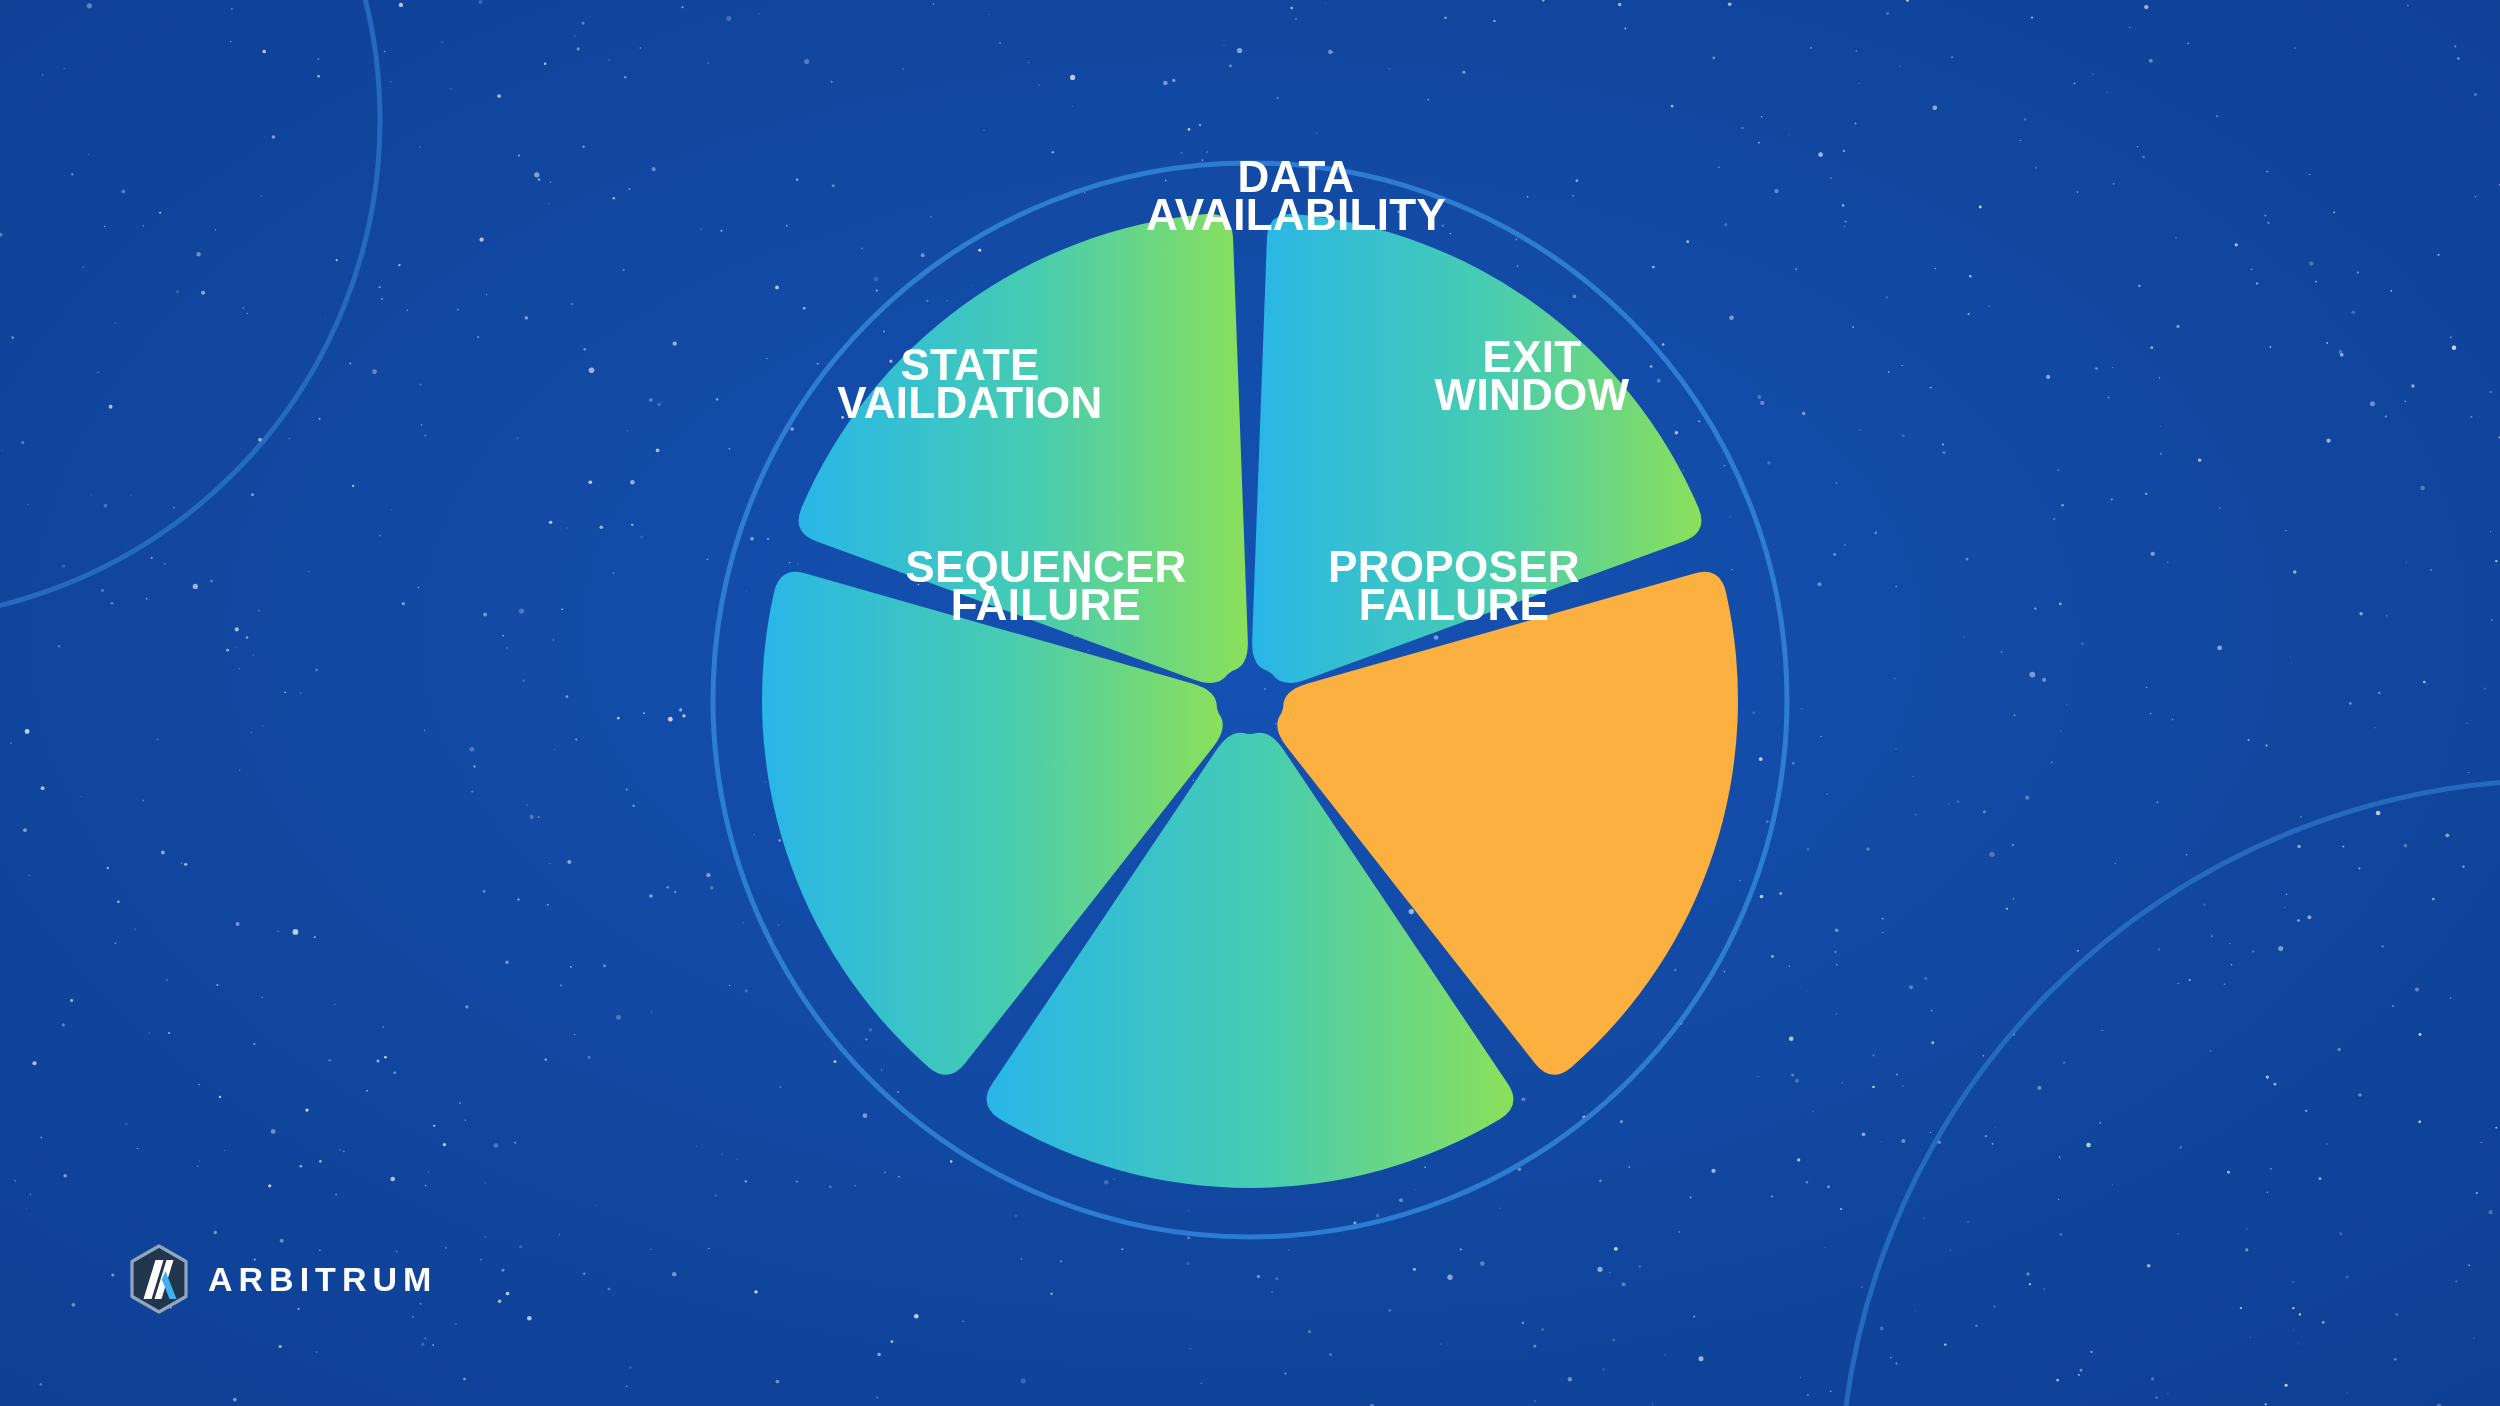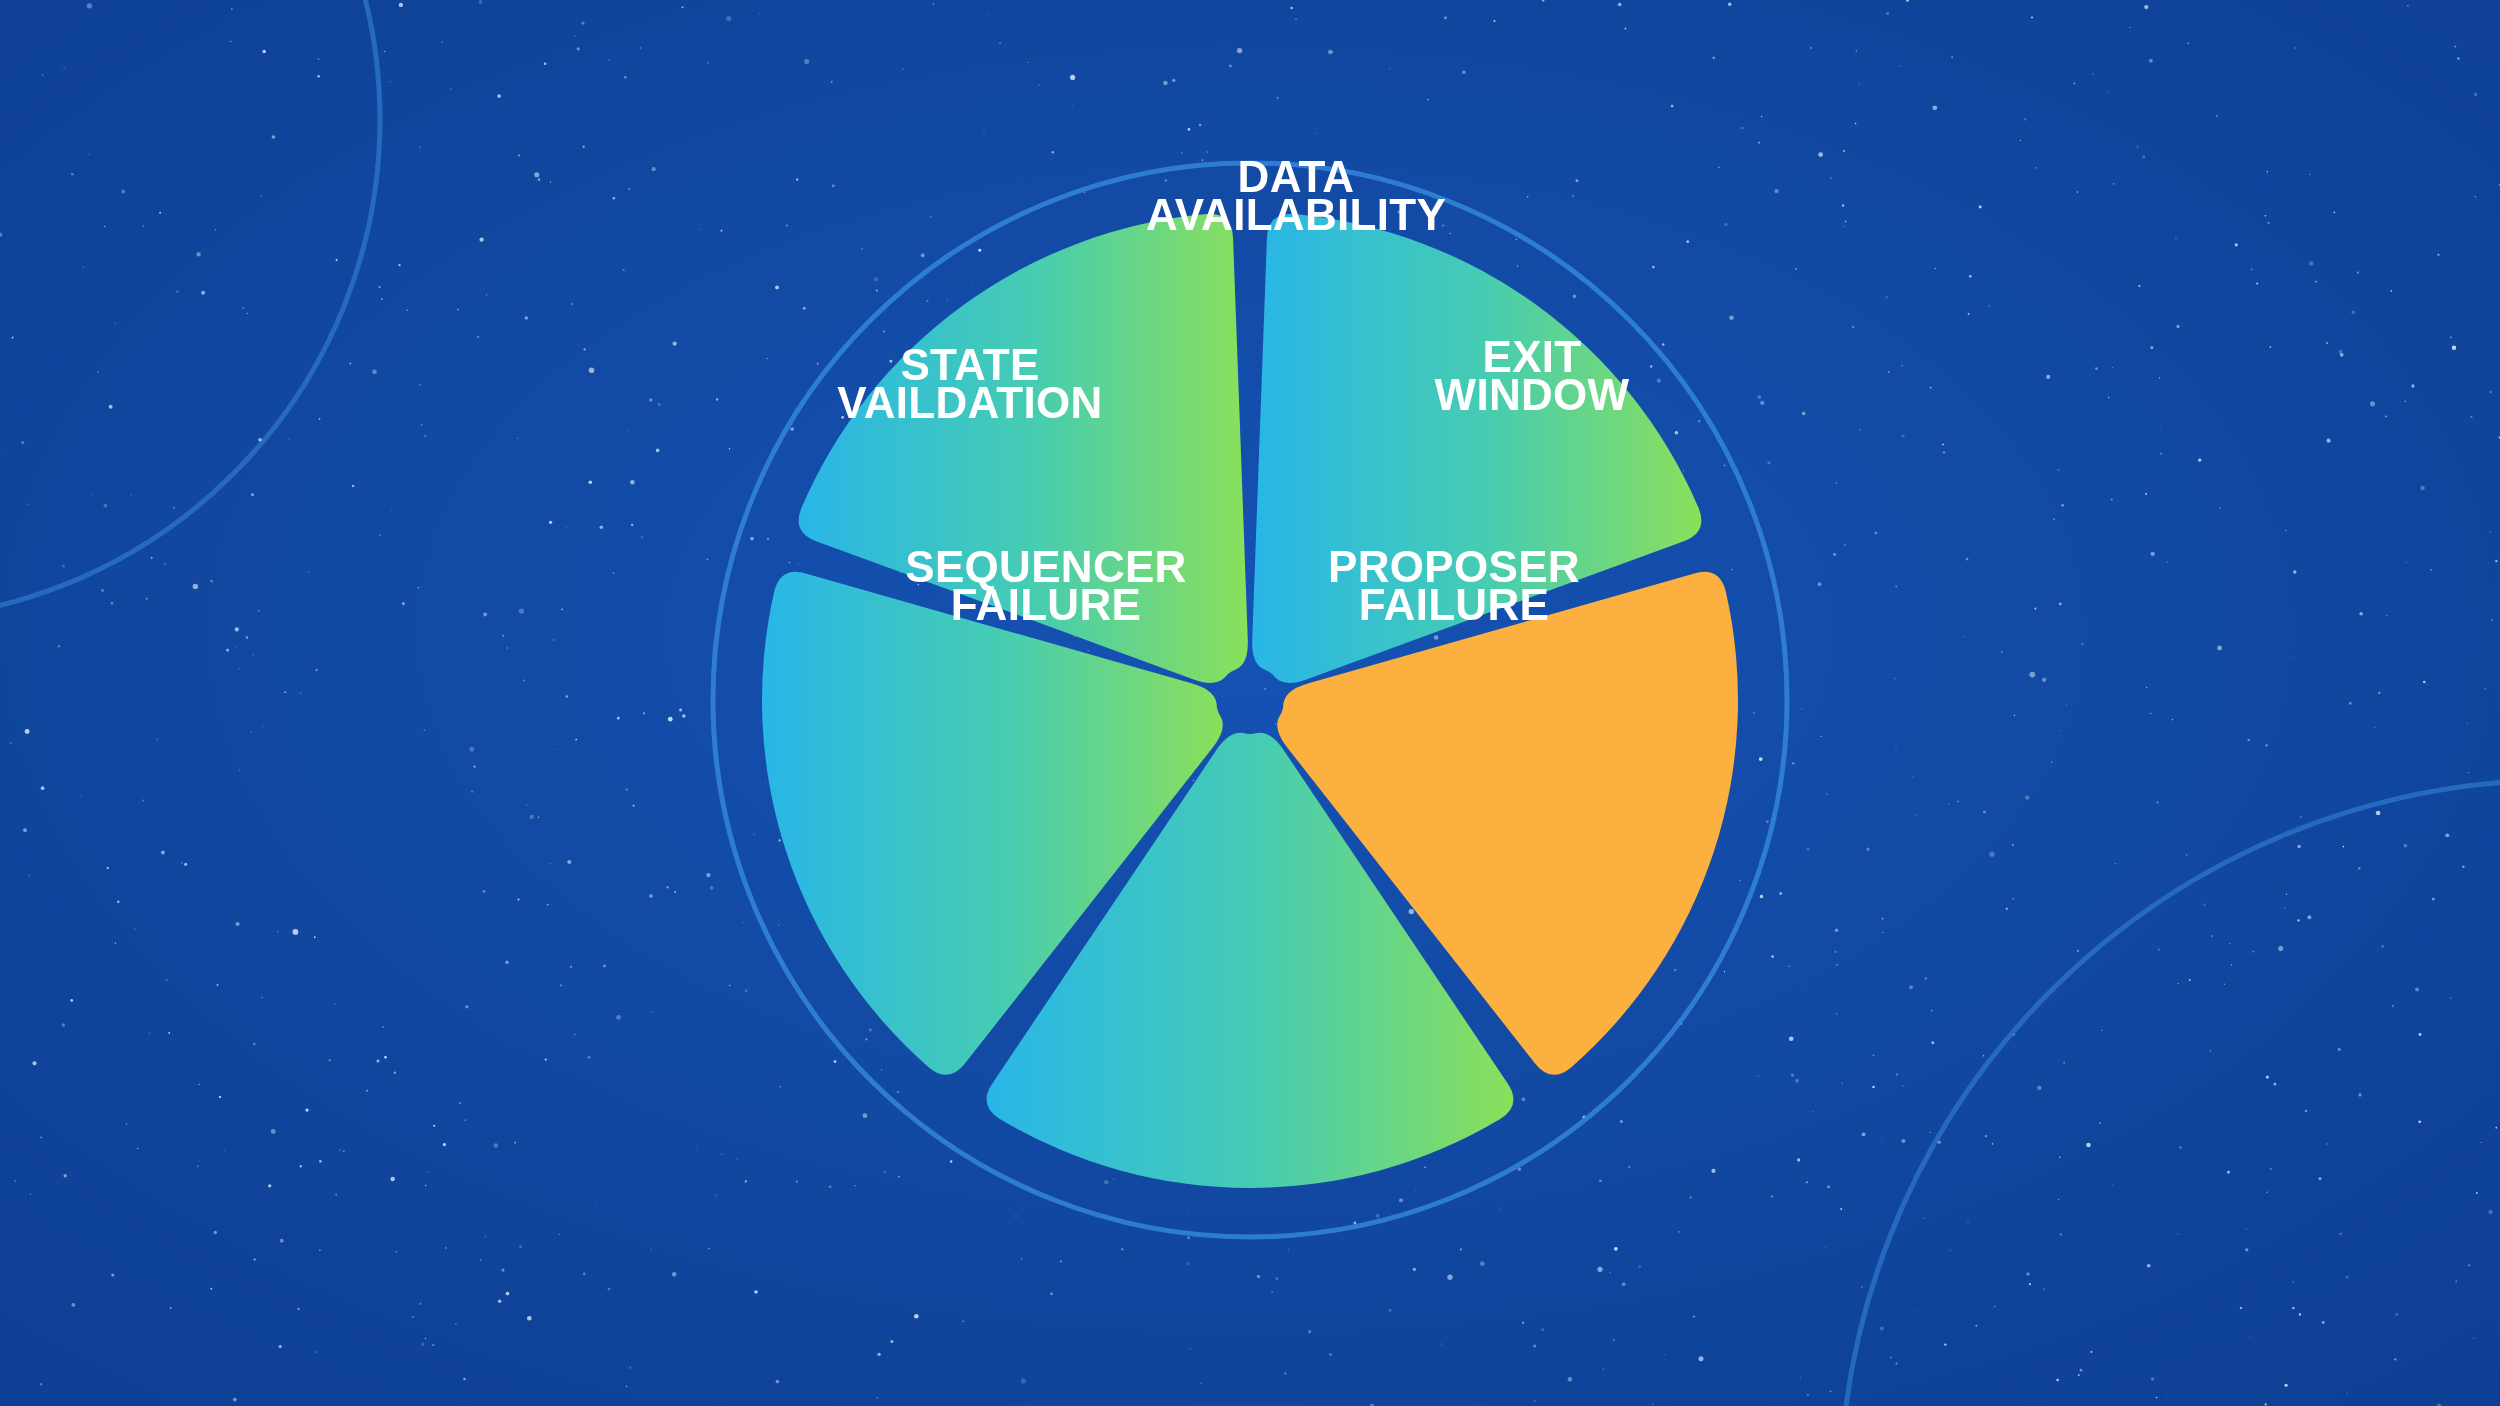--- a/index.html
+++ b/index.html
@@ -1127,14 +1127,23 @@
       </g>
     <g id="slice-labels">
         <text class="slice-label"><tspan x="1296" y="192">DATA</tspan><tspan x="1296" y="230">AVAILABILITY</tspan></text>
         <text class="slice-label"><tspan x="1532" y="372">EXIT</tspan><tspan x="1532" y="410">WINDOW</tspan></text>
         <text class="slice-label"><tspan x="1454" y="582">PROPOSER</tspan><tspan x="1454" y="620">FAILURE</tspan></text>
         <text class="slice-label"><tspan x="1046" y="582">SEQUENCER</tspan><tspan x="1046" y="620">FAILURE</tspan></text>
         <text class="slice-label"><tspan x="970" y="380">STATE</tspan><tspan x="970" y="418">VAILDATION</tspan></text>
       </g>
   </svg>
 
+  <div id="brand">
+    <svg id="brand-mark" viewBox="0 0 62 70" aria-hidden="true">
+      <polygon points="31,2 58,17.5 58,52.5 31,68 4,52.5 4,17.5" fill="#21364c" stroke="#8fa7bd" stroke-width="3.2" stroke-linejoin="round"></polygon>
+      <path d="M27.5 16 L35.5 16 L23.5 55 L15.5 55 Z" fill="#ffffff"></path>
+      <path d="M38.5 16 L45.5 16 L33.5 55 L26.5 55 Z" fill="#ffffff"></path>
+      <path d="M37.5 27 L48.5 55 L41.5 55 L33.8 35.5 Z" fill="#41b0f0"></path>
+    </svg>
+    <div id="brand-word">ARBITRUM</div>
+  </div>
 
 </div>
 
 </body></html>

